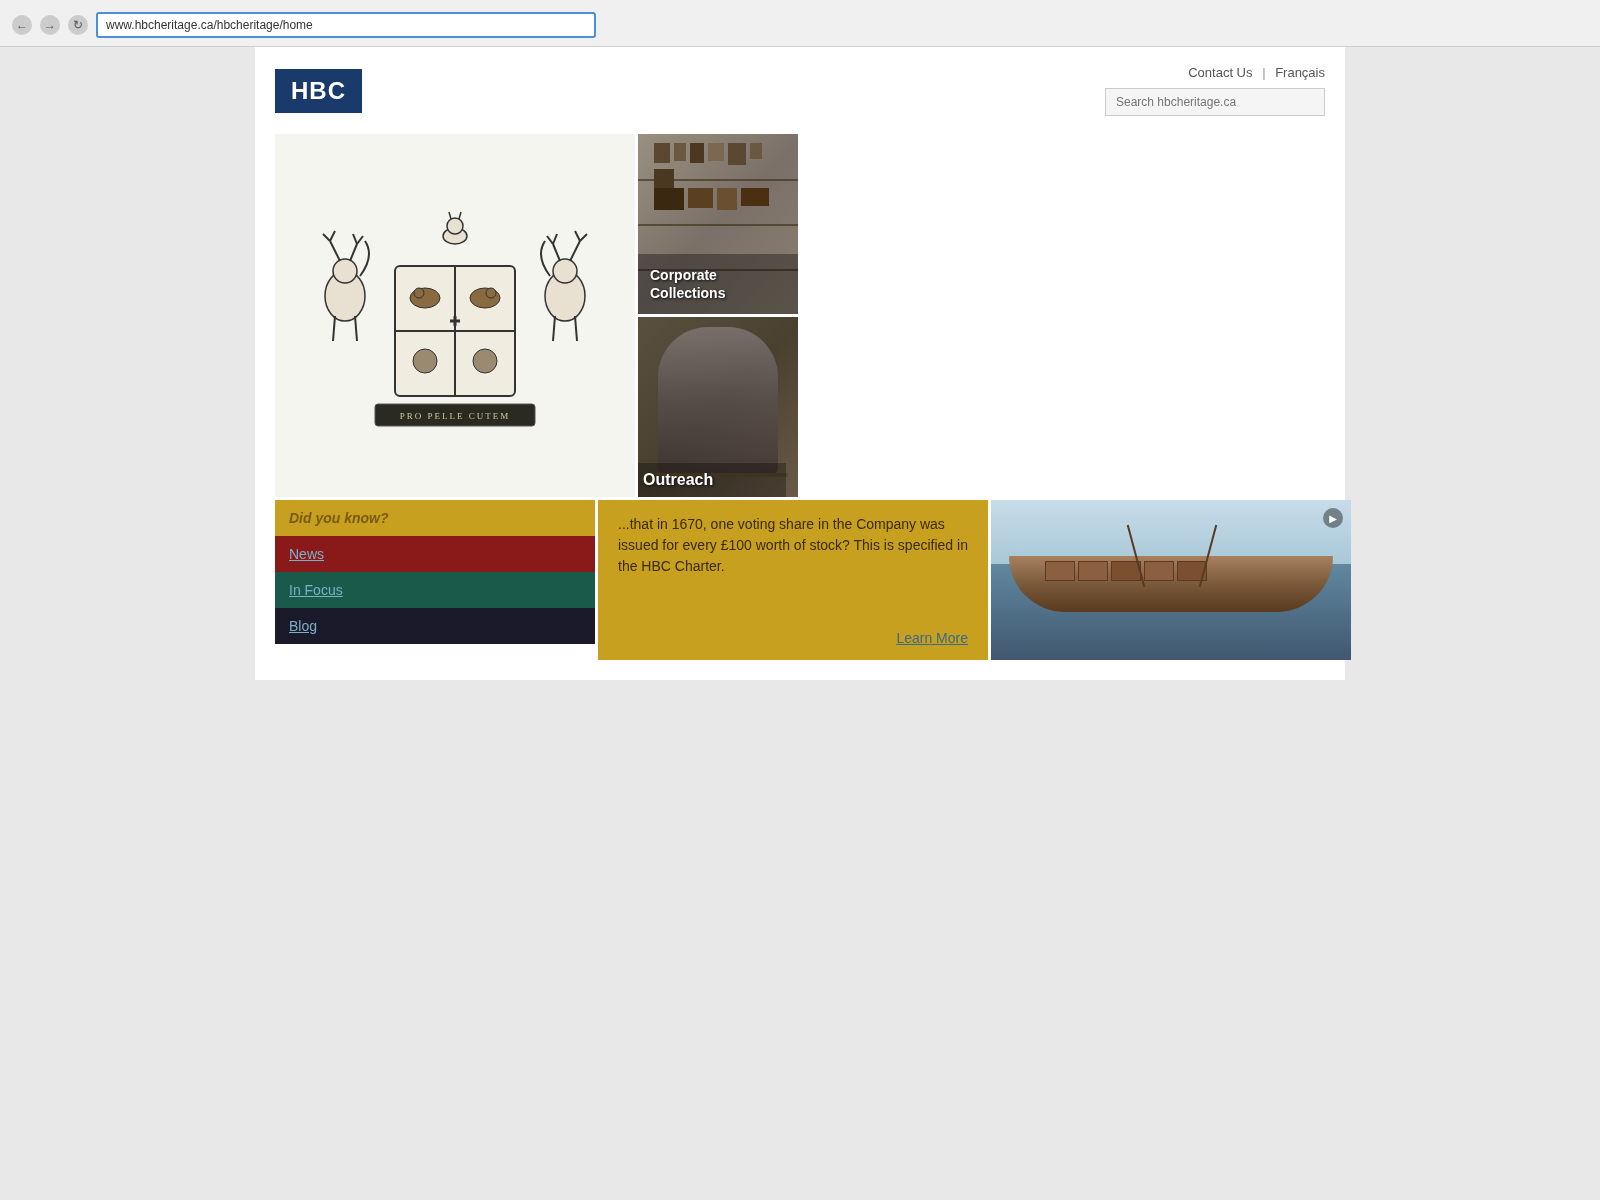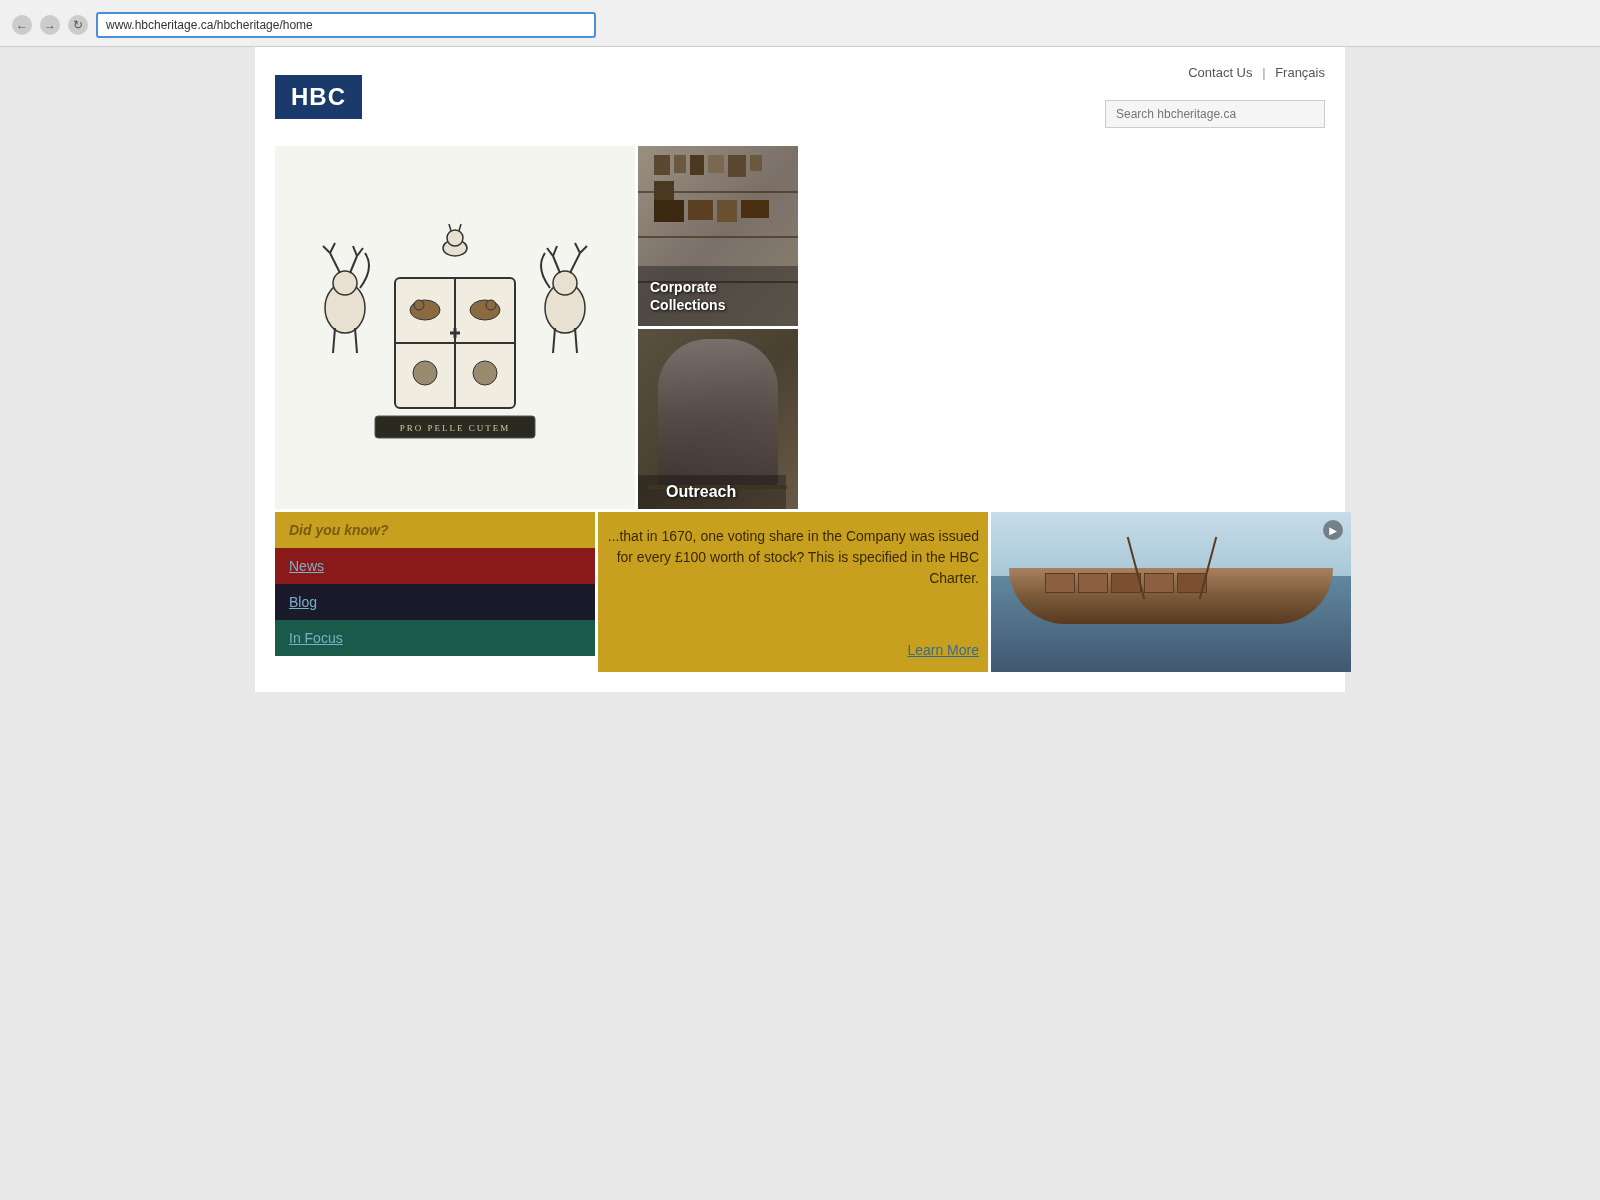--- a/index.html
+++ b/index.html
@@ -11,21 +11,21 @@
     .browser-btn { width: 20px; height: 20px; border-radius: 50%; border: none; background: #ccc; cursor: pointer; font-size: 12px; display: flex; align-items: center; justify-content: center; color: #555; }
     .browser-btn.refresh { background: #ccc; }
     .address-bar { flex: 1; max-width: 500px; height: 26px; border: 2px solid #4a90d9; background: white; border-radius: 3px; padding: 0 8px; font-size: 12px; color: #333; display: flex; align-items: center; }
 
     
     .page-wrapper { background: white; max-width: 1090px; margin: 0 auto; }
 
     
     .header { padding: 18px 20px; display: flex; align-items: center; justify-content: space-between; }
     .hbc-logo { background: #1a3a6b; color: white; font-weight: bold; font-size: 24px; padding: 8px 16px; letter-spacing: 1px; }
-    .header-right { display: flex; flex-direction: column; align-items: flex-end; gap: 20px; }
+    .header-right { display: flex; flex-direction: column; align-items: flex-end; gap: 8px; }
     .header-links { font-size: 13px; color: #555; }
     .header-links a { color: #555; text-decoration: none; }
     .header-links span { margin: 0 6px; color: #999; }
     .search-box { width: 220px; height: 28px; border: 1px solid #ccc; padding: 0 10px; font-size: 12px; color: #999; background: #f5f5f5; }
 
     
     .navbar { background: #3a3a3a; padding: 0 20px; display: flex; align-items: center; justify-content: space-between; height: 48px; }
     .nav-menu { display: flex; align-items: center; gap: 6px; color: white; font-size: 14px; cursor: pointer; }
     .nav-menu-arrow { font-size: 10px; margin-left: 4px; }
     .nav-right { display: flex; align-items: center; gap: 24px; }
@@ -58,21 +58,21 @@
 
     
     .sidebar { display: flex; flex-direction: column; }
     .did-you-know { background: #c8a020; color: #7a5a10; font-size: 14px; font-style: italic; font-weight: bold; padding: 10px 14px; }
     .sidebar-link { padding: 10px 14px; color: #3a6a8a; text-decoration: underline; font-size: 14px; cursor: pointer; }
     .sidebar-link.news { background: #8a1a1a; color: #7ab0c8; }
     .sidebar-link.infocus { background: #1a5a4a; color: #7ab0c8; }
     .sidebar-link.blog { background: #1a1a2a; color: #7ab0c8; }
 
     
-    .did-you-know-content { background: #c8a020; padding: 14px 9px; display: flex; flex-direction: column; justify-content: space-between; text-align: right; }
+    .did-you-know-content { background: #c8a020; padding: 14px 20px; display: flex; flex-direction: column; justify-content: space-between; }
     .dyk-text { color: #3a2a00; font-size: 14px; line-height: 1.5; }
     .learn-more { color: #3a6a8a; text-decoration: underline; font-size: 14px; cursor: pointer; align-self: flex-end; margin-top: 20px; }
 
     
     .learning-centre { position: relative; background: #9ab0c0; overflow: hidden; }
     .learning-label { position: absolute; bottom: 10px; left: 12px; color: white; font-size: 18px; font-weight: bold; text-shadow: 1px 1px 3px rgba(0,0,0,0.7); }
 
     
     .coat-svg { width: 300px; height: 340px; }
 
@@ -234,34 +234,34 @@
 
 
 
       <div class="cell-outreach">
         <div class="outreach-bg">
 
           <div style="position:absolute;top:10px;left:20px;width:120px;height:150px;background:linear-gradient(180deg,#8a8080 0%,#5a5050 50%,#3a3030 100%);border-radius:50px 50px 10px 10px;opacity:0.7;"></div>
 
           <div style="position:absolute;bottom:20px;left:10px;right:10px;height:4px;background:#5a4830;"></div>
         </div>
-        <div class="cell-label-overlay" style="position:absolute;bottom:0;left:0;right:12px;padding:8px 28px;background:rgba(0,0,0,0.3);margin-top:12px;">
+        <div class="cell-label-overlay" style="position:absolute;bottom:0;left:0;right:12px;padding:8px 5px;background:rgba(0,0,0,0.3);margin-top:12px;">
           <span style="color:white;font-size:16px;font-weight:bold;text-shadow:1px 1px 3px rgba(0,0,0,0.8);">Outreach</span>
         </div>
       </div>
 
     </div>
 
     <div class="bottom-section">
 
       <div class="sidebar">
         <div class="did-you-know">Did you know?</div>
         <div class="sidebar-link news">News</div>
+        <div class="sidebar-link infocus">In Focus</div>
         <div class="sidebar-link blog">Blog</div>
-        <div class="sidebar-link infocus">In Focus</div>
       </div>
 
       <div class="did-you-know-content">
         <p class="dyk-text">...that in 1670, one voting share in the Company was issued for every £100 worth of stock? This is specified in the HBC Charter.</p>
         <span class="learn-more">Learn More</span>
       </div>
 
       <div class="learning-centre" style="position: relative; overflow: hidden;">
         <div class="canoe-bg" style="position:relative;width:100%;height:160px;">
 

